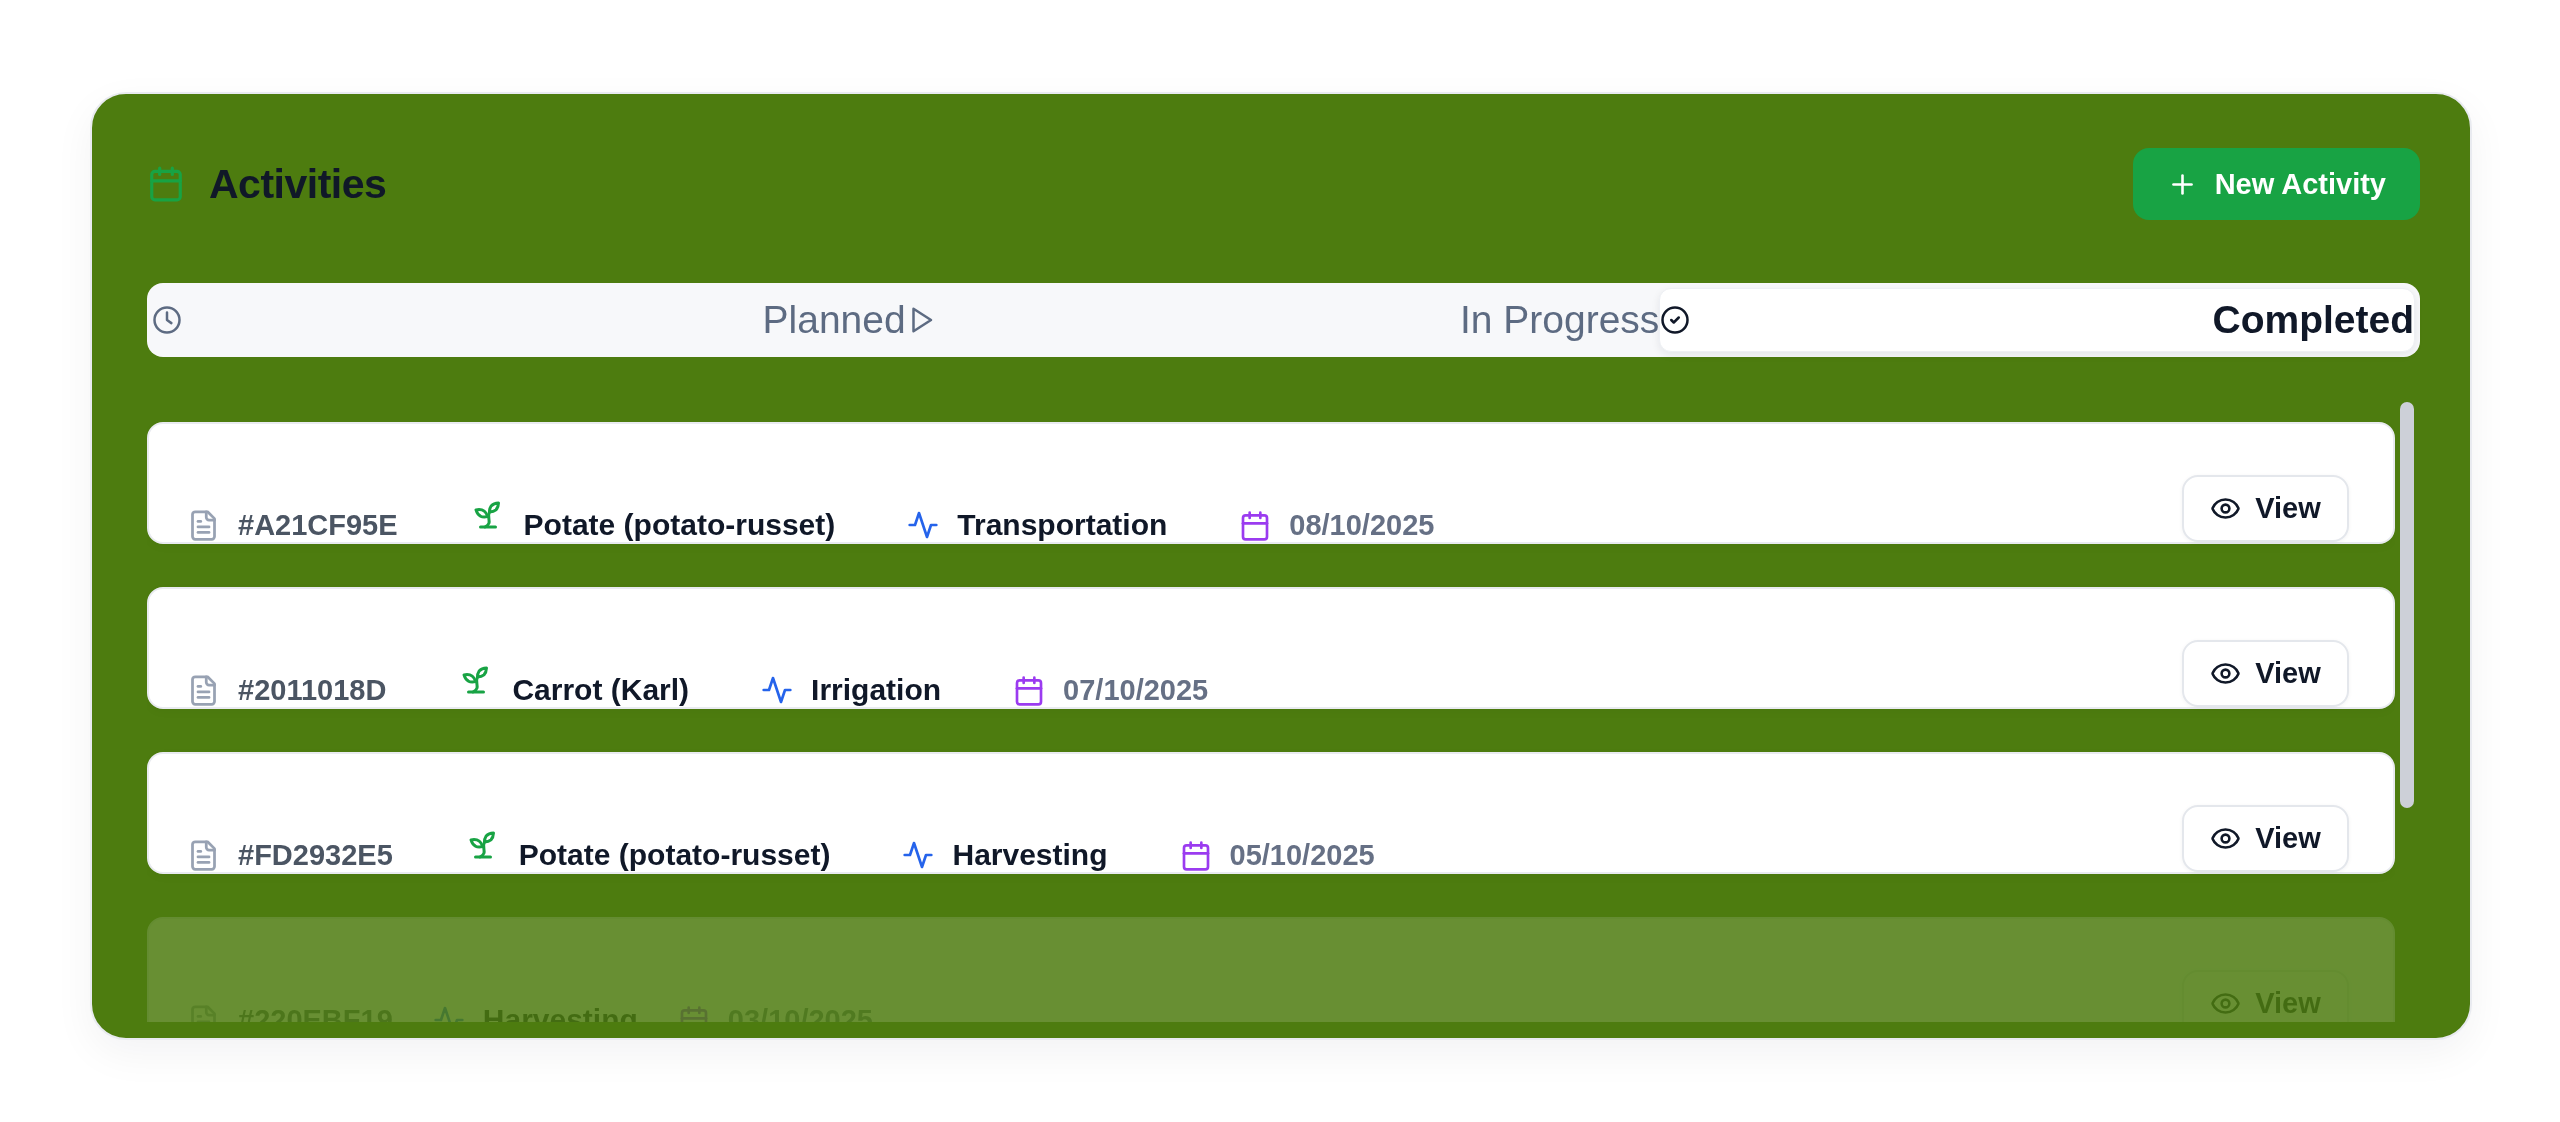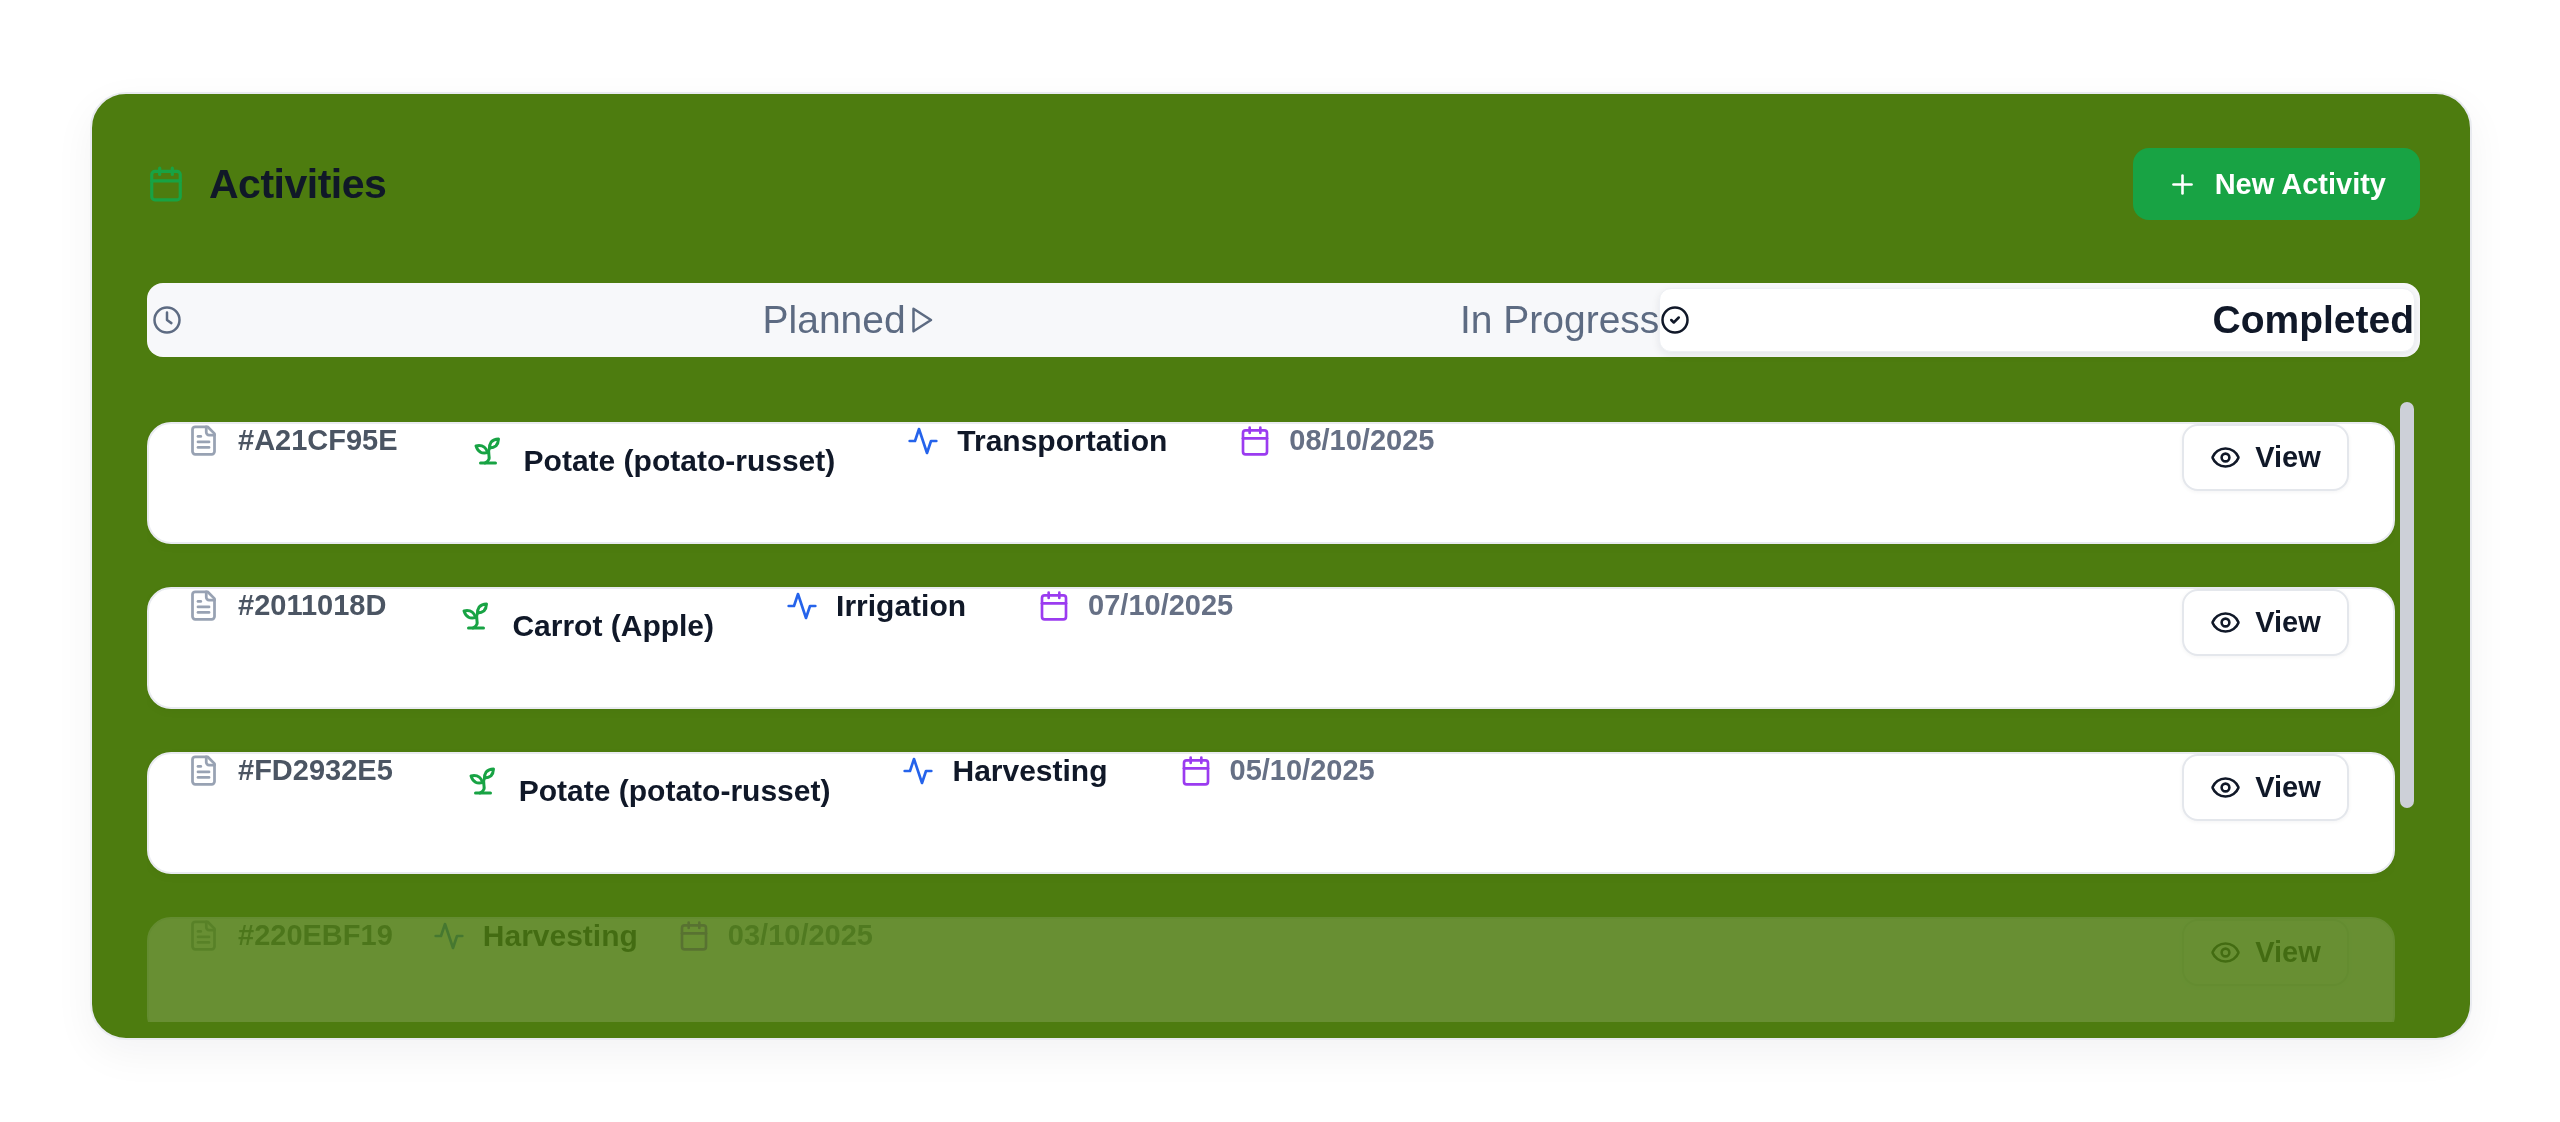--- a/index.html
+++ b/index.html
@@ -42,23 +42,23 @@
     border: 1px solid #eef0f4; box-shadow: 0 3px 9px rgba(15,23,42,0.08);
   }
 
   
   .list-viewport {
     position: absolute; left: 55px; top: 328px; width: 2248px; height: 600px;
     overflow: hidden;
   }
   .row {
     width: 2248px; height: 122px; margin-bottom: 43px;
-    background: #ffffff; border: 2px solid var(--border-light); border-radius: 24px;
+    background: #ffffff; border: 2px solid var(--border-light); border-radius: 16px;
     box-shadow: 0 3px 10px rgba(15,23,42,0.035);
-    display: flex; align-items: flex-start; padding: 0 44px 0 38px; gap: 72px;
+    display: flex; align-items: flex-end; padding: 0 44px 0 38px; gap: 72px;
   }
   .row.faded { opacity: 0.15; gap: 40px; }
   .cell { display: flex; align-items: center; gap: 18px; white-space: nowrap; }
   .id-text   { font-size: 29px; font-weight: 600; color: var(--id-gray); }
   .crop-text { font-size: 30px; font-weight: 700; color: var(--text-dark); margin-top: 20px; }
   .type-text { font-size: 30px; font-weight: 600; color: var(--text-dark); }
   .date-text { font-size: 29px; font-weight: 700; color: var(--text-gray); }
   .spacer { flex: 1; }
   .view-btn {
     display: flex; align-items: center; justify-content: center; gap: 14px;
@@ -180,21 +180,21 @@
       </svg>
       <span class="id-text">#2011018D</span>
     </div>
     <div class="cell">
       <svg class="ic" width="36" height="36" viewBox="0 0 24 24" fill="none" stroke="#18a344" stroke-width="2" stroke-linecap="round" stroke-linejoin="round">
         <path d="M7 20h10"></path>
             <path d="M10 20c5.5-2.5.8-6.4 3-10"></path>
             <path d="M9.5 9.4c1.1.8 1.8 2.2 2.3 3.7-2 .4-3.5.4-4.8-.3-1.2-.6-2.3-1.9-3-4.2 2.8-.5 4.4 0 5.5.8z"></path>
             <path d="M14.1 6a7 7 0 0 0-1.1 4c1.9-.1 3.3-.6 4.3-1.4 1-1 1.6-2.3 1.7-4.6-2.7.1-4 1-4.9 2z"></path>
       </svg>
-      <span class="crop-text">Carrot (Apple)</span>
+      <span class="crop-text">Carrot (Karl)</span>
     </div>
     <div class="cell">
       <svg class="ic" width="32" height="32" viewBox="0 0 24 24" fill="none" stroke="#2563eb" stroke-width="2" stroke-linecap="round" stroke-linejoin="round">
         <path d="M22 12h-4l-3 9L9 3l-3 9H2"></path>
       </svg>
       <span class="type-text">Irrigation</span>
     </div>
     <div class="cell">
       <svg class="ic" width="32" height="32" viewBox="0 0 24 24" fill="none" stroke="#9b3bf0" stroke-width="2" stroke-linecap="round" stroke-linejoin="round">
         <path d="M8 2v4"></path>

